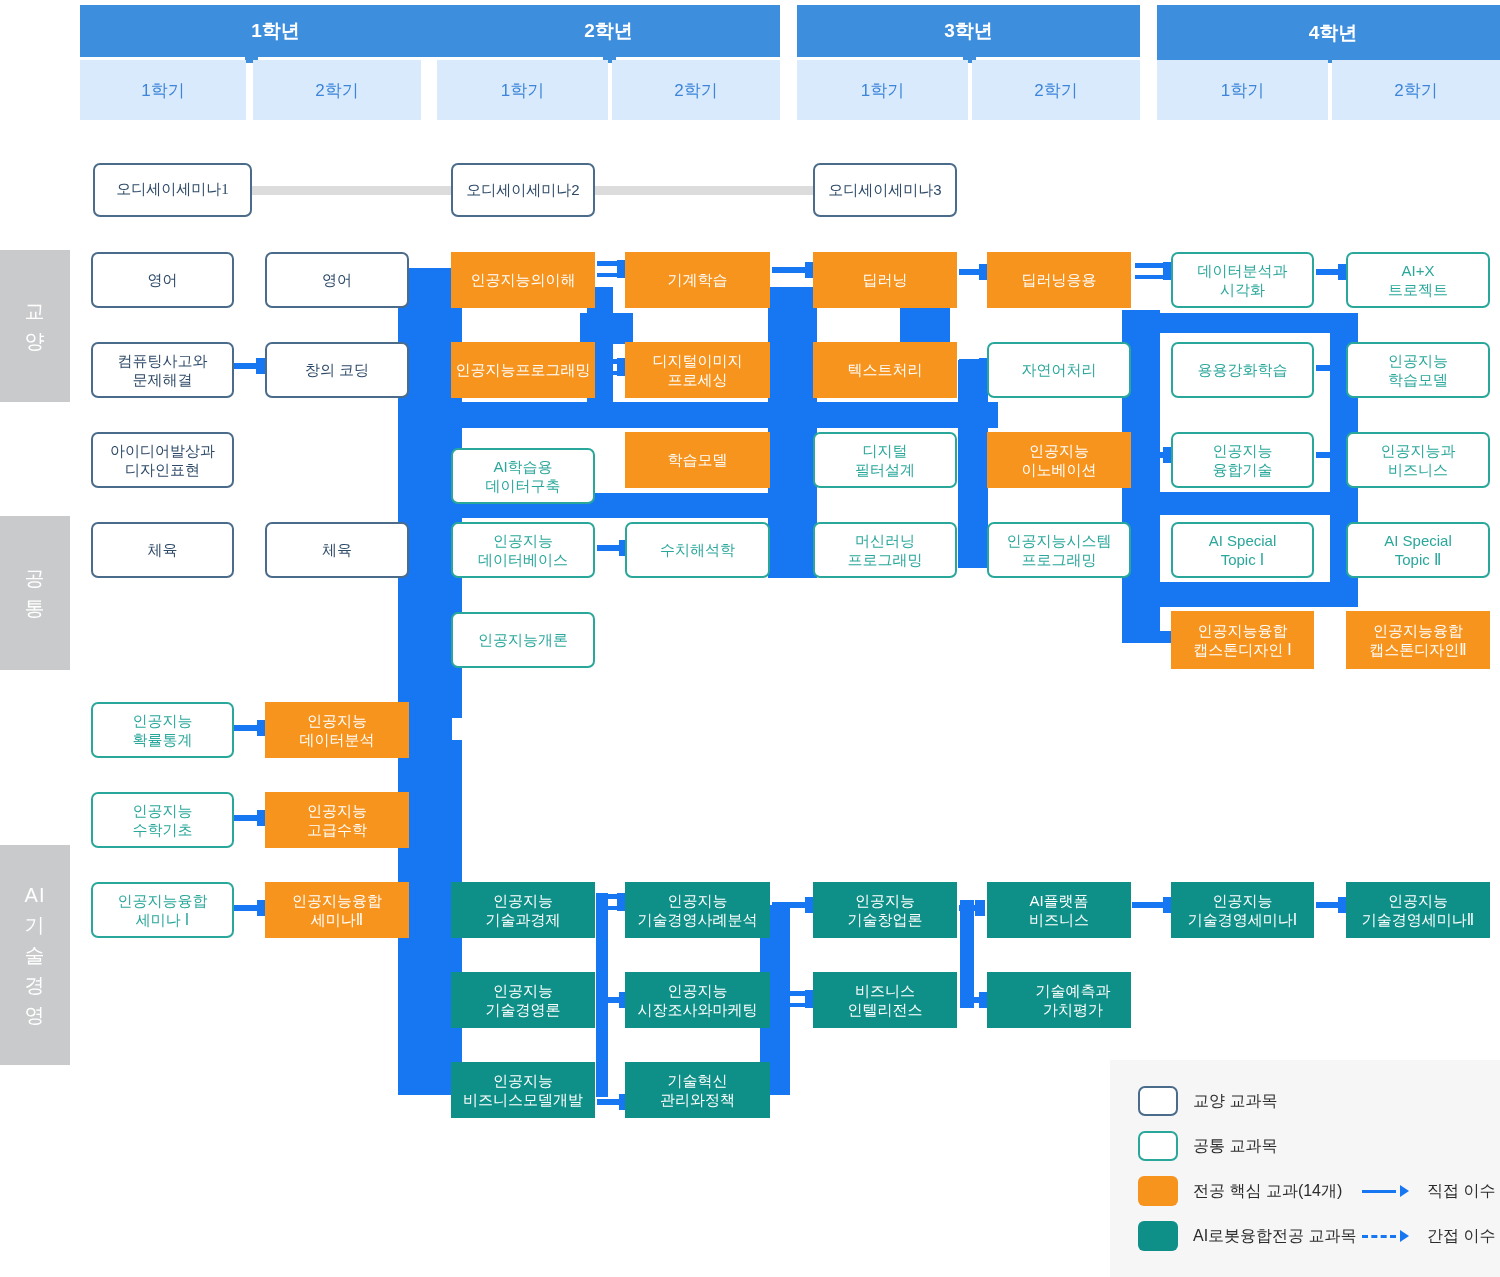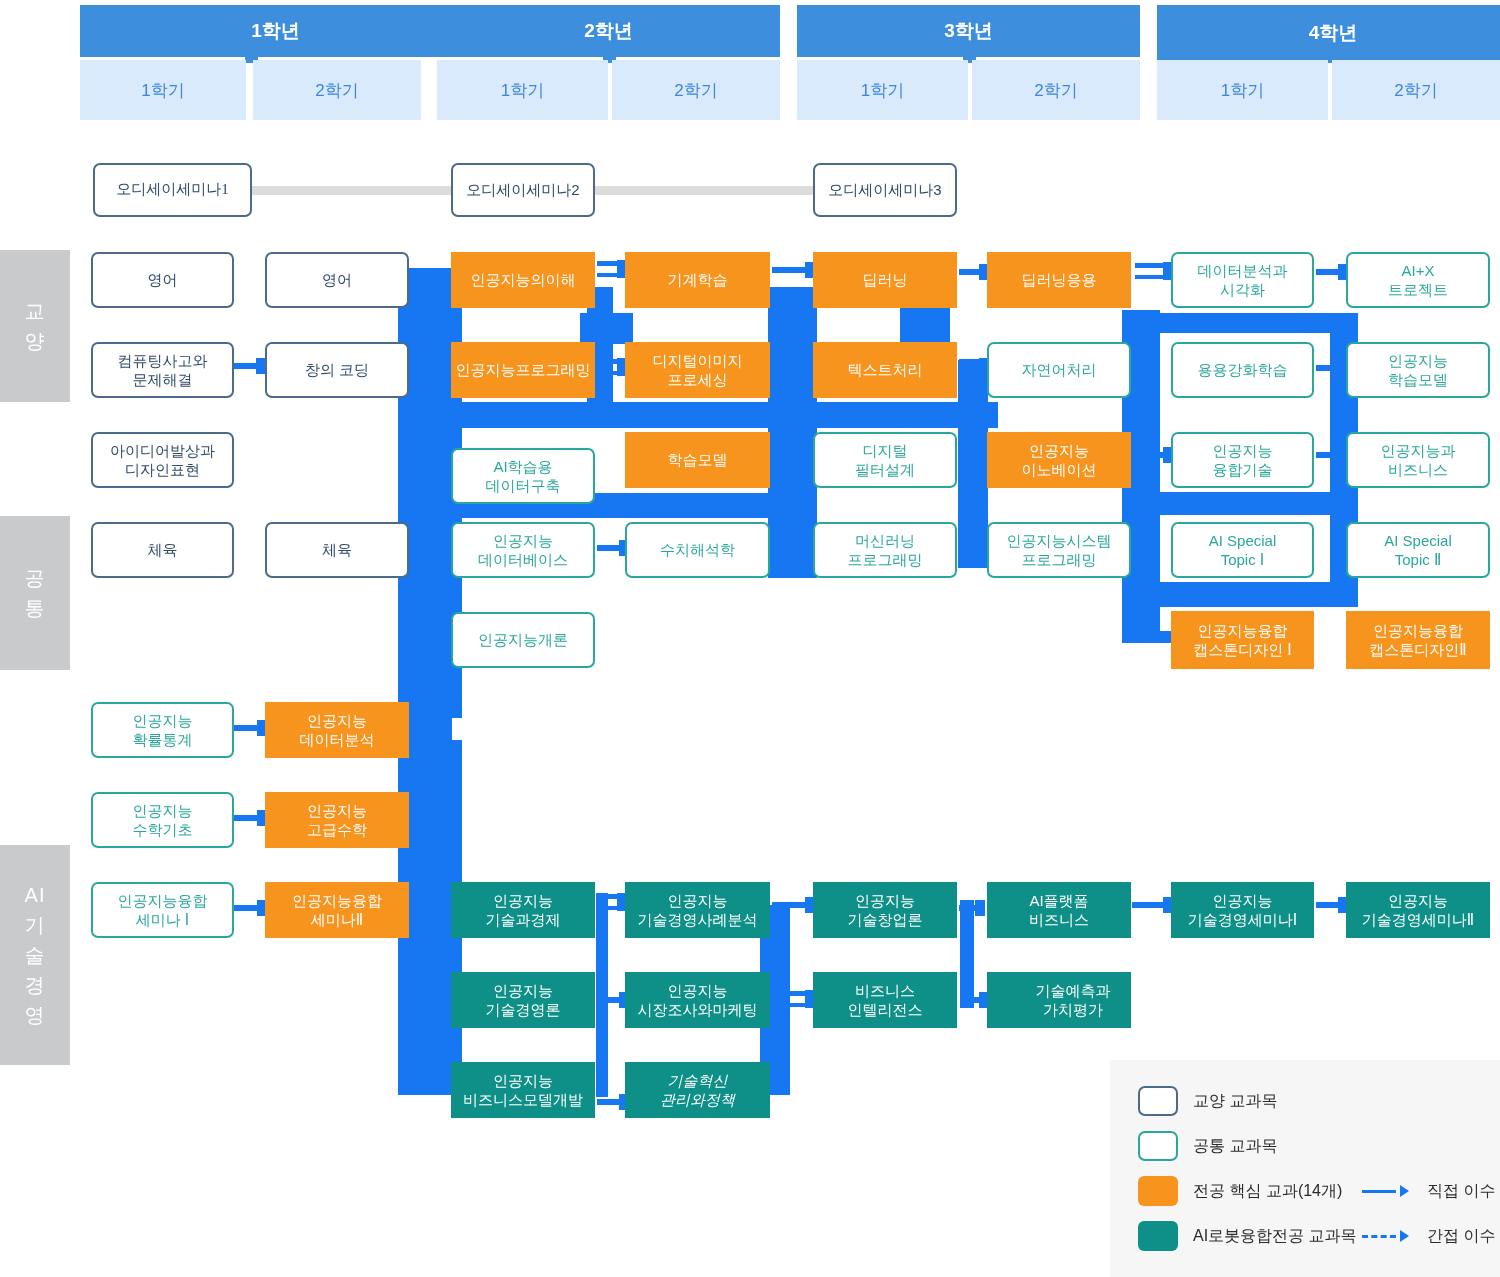--- a/index.html
+++ b/index.html
@@ -233,21 +233,21 @@
       <div class="box teal-solid abs" style="left: 451px; top: 972px; width: 144px; height: 56px;">인공지능
 기술경영론</div>
       <div class="box teal-solid abs" style="left: 625px; top: 972px; width: 145px; height: 56px;">인공지능
 시장조사와마케팅</div>
       <div class="box teal-solid abs" style="left: 813px; top: 972px; width: 144px; height: 56px;">비즈니스
 인텔리전스</div>
       <div class="box teal-solid abs" style="left: 987px; top: 972px; width: 144px; height: 56px; padding-left: 28px;">기술예측과
 가치평가</div>
       <div class="box teal-solid abs" style="left: 451px; top: 1062px; width: 144px; height: 56px;">인공지능
 비즈니스모델개발</div>
-      <div class="box teal-solid abs" style="left: 625px; top: 1062px; width: 145px; height: 56px; font-style: italic;">기술혁신
+      <div class="box teal-solid abs" style="left: 625px; top: 1062px; width: 145px; height: 56px;">기술혁신
 관리와정책</div>
     </div>
   <div id="legend">
       <div class="legend-panel abs" style="left: 1110px; top: 1060px; width: 390px; height: 217px;">
         <div class="legend-item" style="left: 28px; top: 26px; height: 30px;">
           <div class="sw sw-navy-outline"></div>
           <span class="legend-label">교양 교과목</span>
         </div>
         <div class="legend-item" style="left: 28px; top: 71px; height: 30px;">
           <div class="sw sw-teal-outline"></div>

